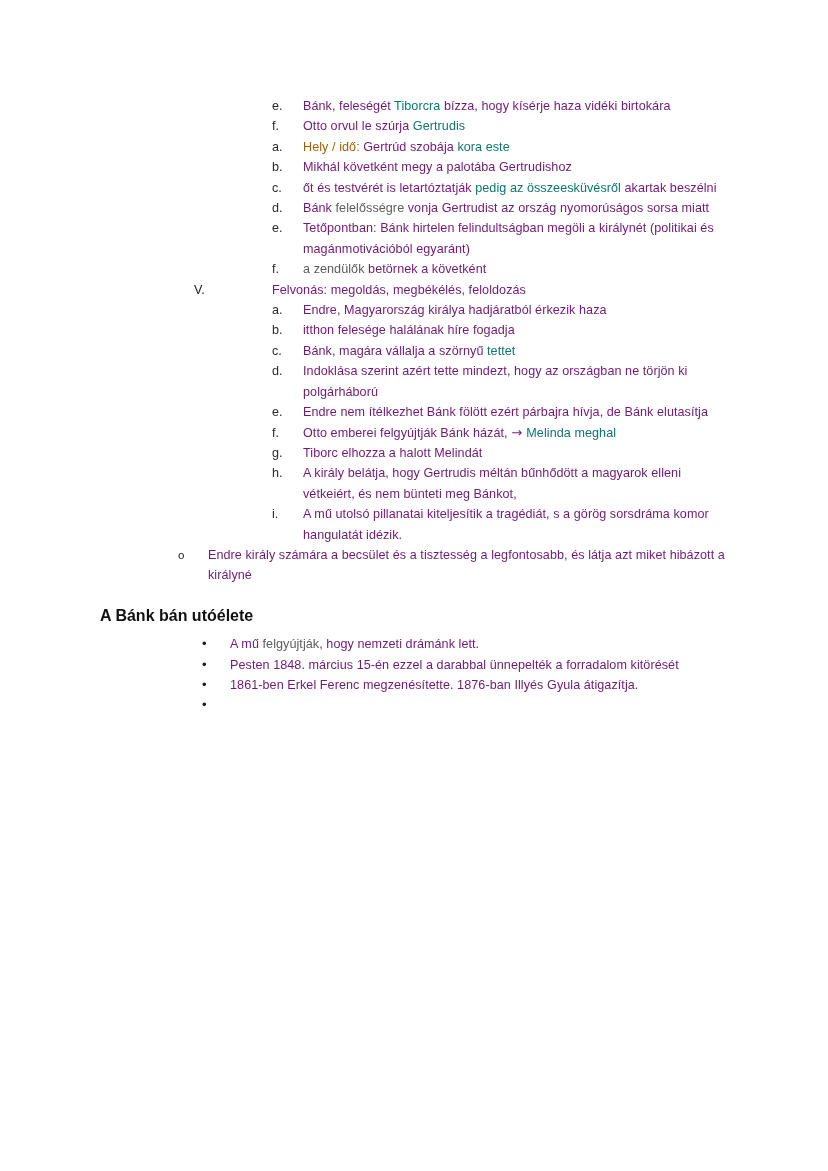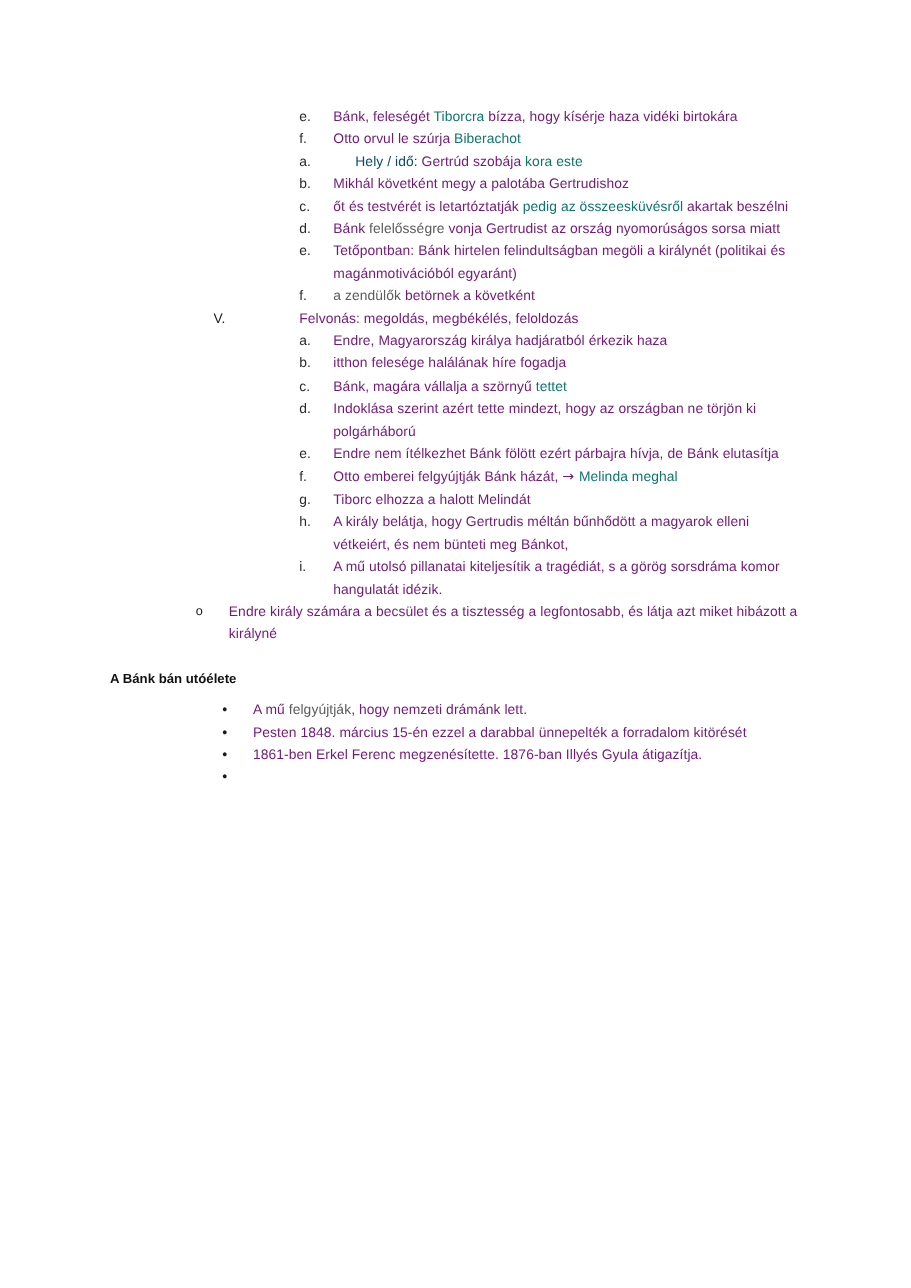--- a/index.html
+++ b/index.html
@@ -87,31 +87,31 @@
   .lvl-disc .marker {
     left: -28px;
     width: 20px;
     font-size: 13px;
     line-height: 20.4px;
   }
 
   
   .section-heading {
     margin-left: 100px;
-    font-size: 12px;
+    font-size: 16px;
     font-weight: bold;
     line-height: 20.4px;
     color: #111111;
   }
 
   
   .t-dark   { color: #701a75; }
   .t-gray   { color: #0f766e; }
   .t-gray2  { color: #5c5c5c; }
-  .t-mid    { color: #0c4a6e; margin-left: 20px; }
+  .t-mid    { color: #a16207; }
   .u        { text-underline-offset: 2px; }
   .arrow    { font-family: "DejaVu Sans", sans-serif; font-size: 13px; }
 
   .spacer-sm { height: 8px; }
   .spacer-lg { height: 20px; }
 
   .content-top { position: absolute; left: 0; top: 96px; width: 828px; }
 </style>
 </head>
 <body>
@@ -119,21 +119,21 @@
 <div class="page">
   <div class="content-top">
 
     <div id="top-items">
         <div class="row lvl-alpha">
           <span class="marker">e.</span>
           <span class="body-text"><span class="t-dark">Bánk, feleségét </span><span class="t-gray">Tiborcra</span><span class="t-dark"> bízza, hogy kísérje haza vidéki birtokára</span></span>
         </div>
         <div class="row lvl-alpha">
           <span class="marker">f.</span>
-          <span class="body-text"><span class="t-dark">Otto orvul le szúrja </span><span class="t-gray">Biberachot</span></span>
+          <span class="body-text"><span class="t-dark">Otto orvul le szúrja </span><span class="t-gray">Gertrudis</span></span>
         </div>
       </div>
 
     <div id="act-iv-items">
         <div class="row lvl-alpha">
           <span class="marker">a.</span>
           <span class="body-text"><span class="t-mid">Hely / idő: </span><span class="t-dark">Gertrúd szobája </span><span class="t-gray">kora este</span></span>
         </div>
         <div class="row lvl-alpha">
           <span class="marker">b.</span>

